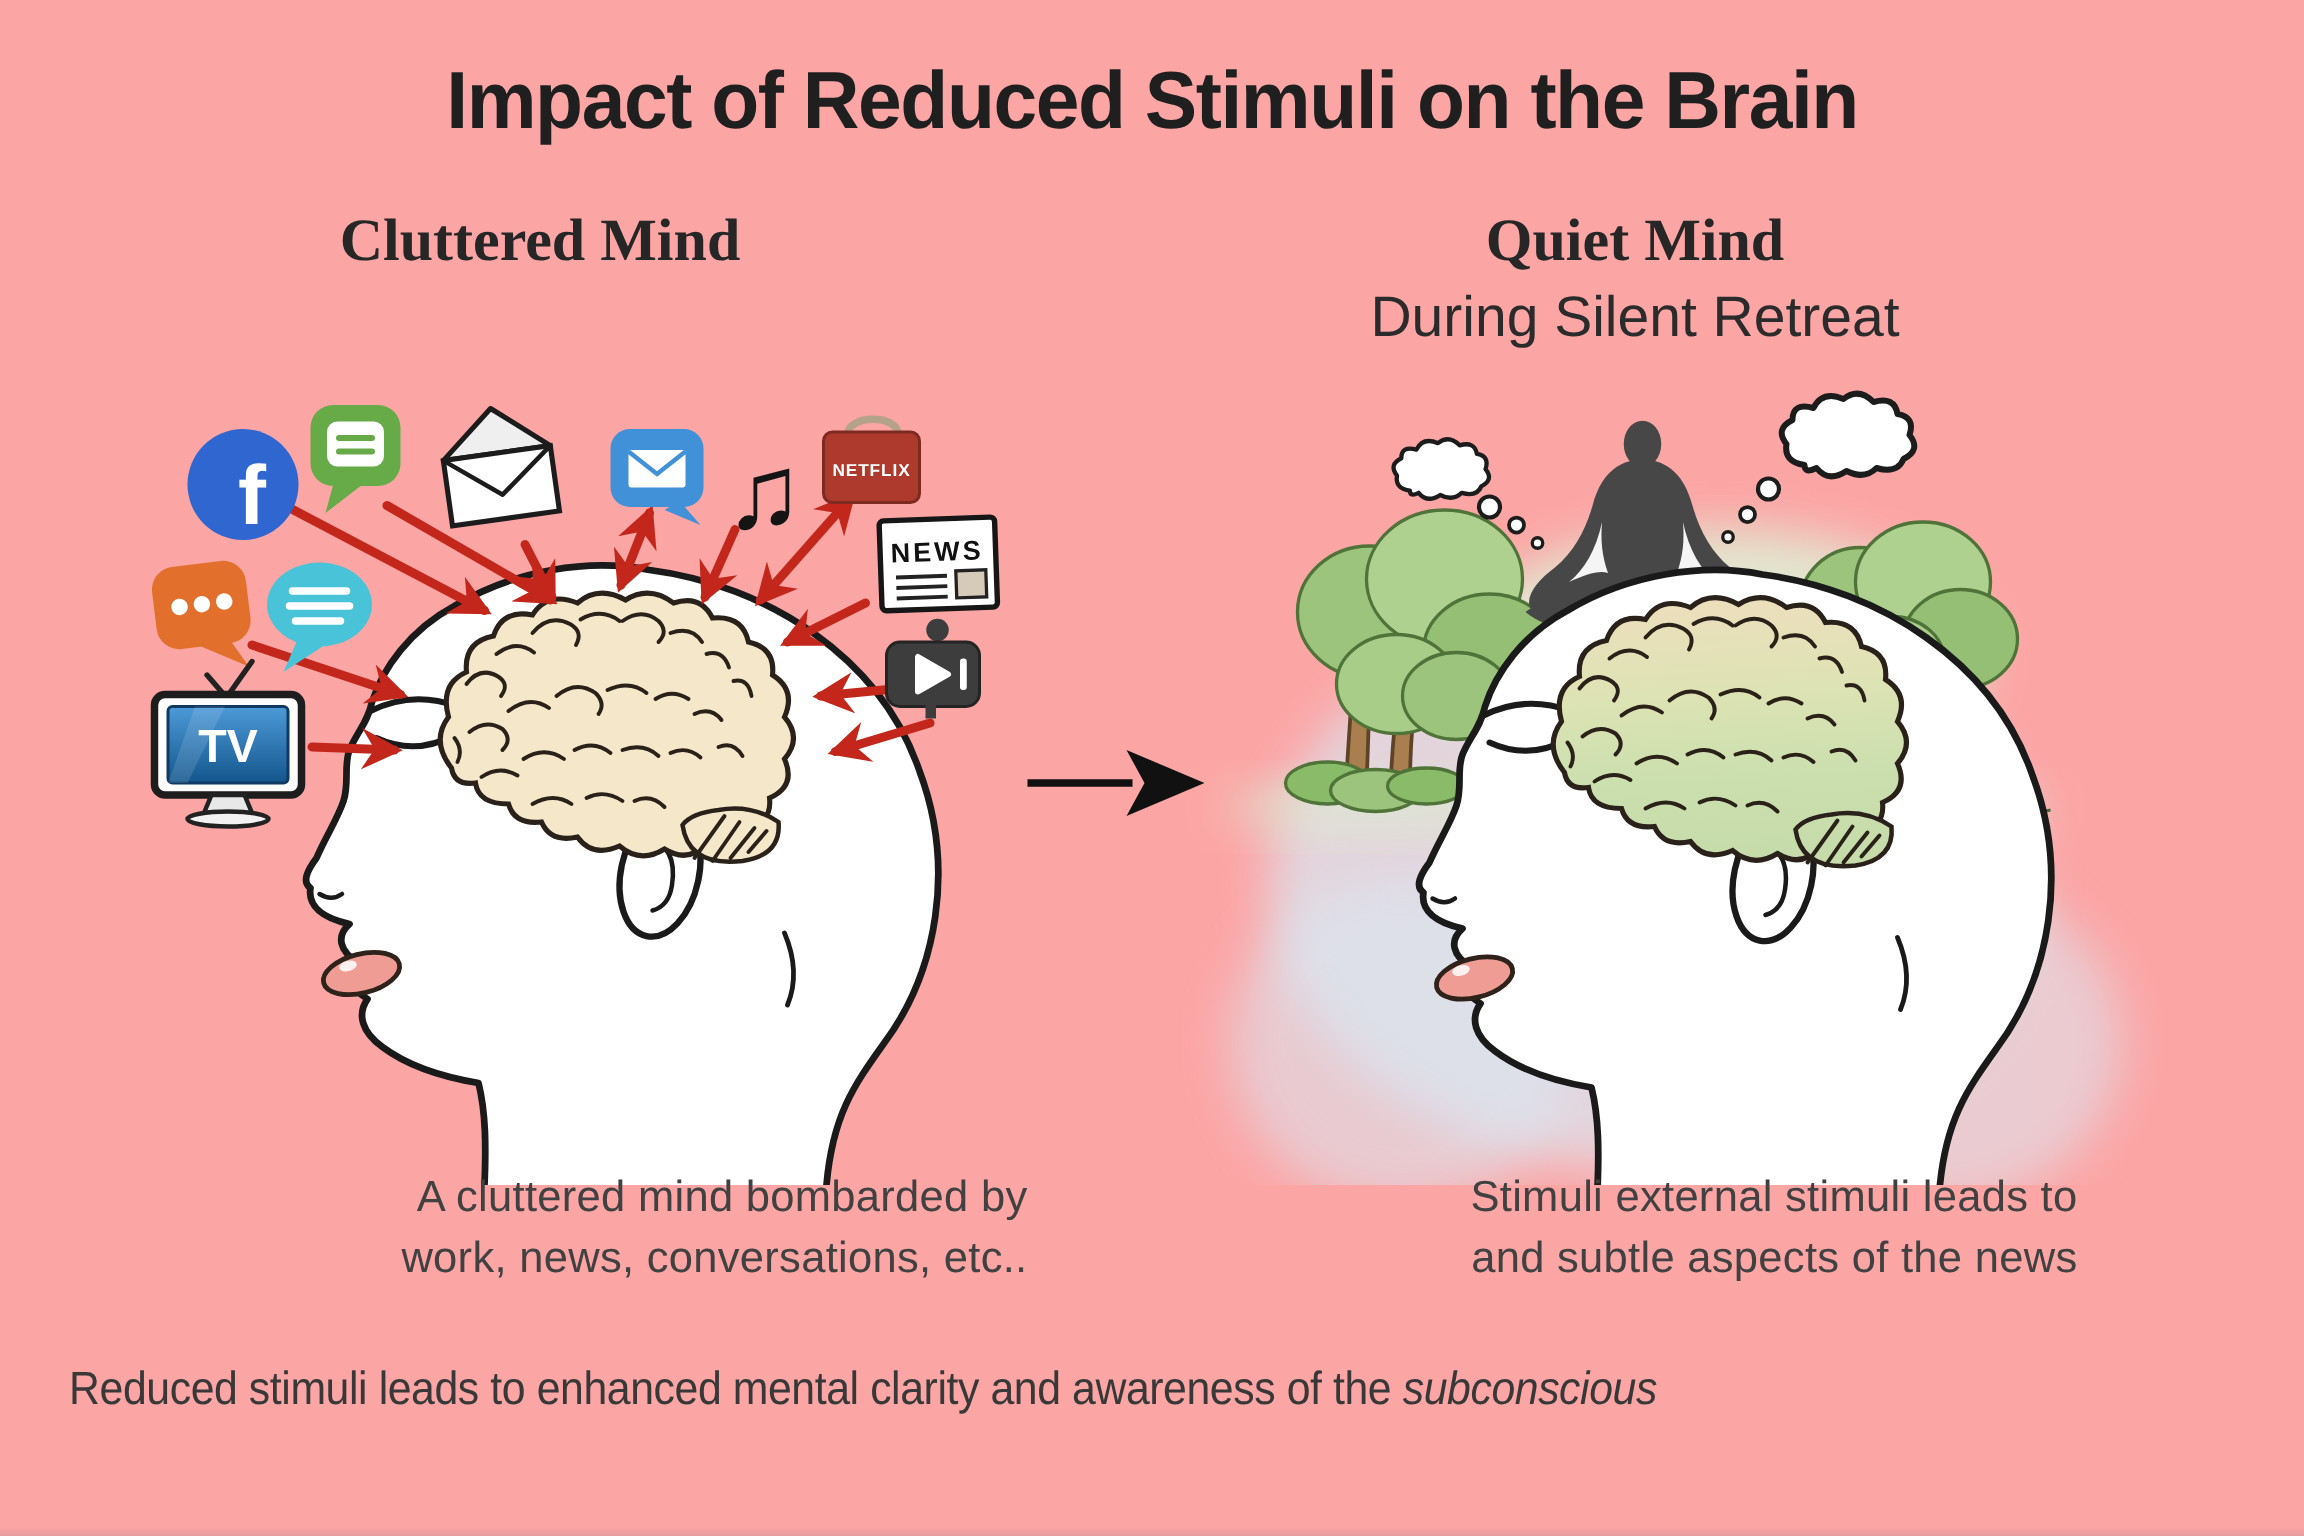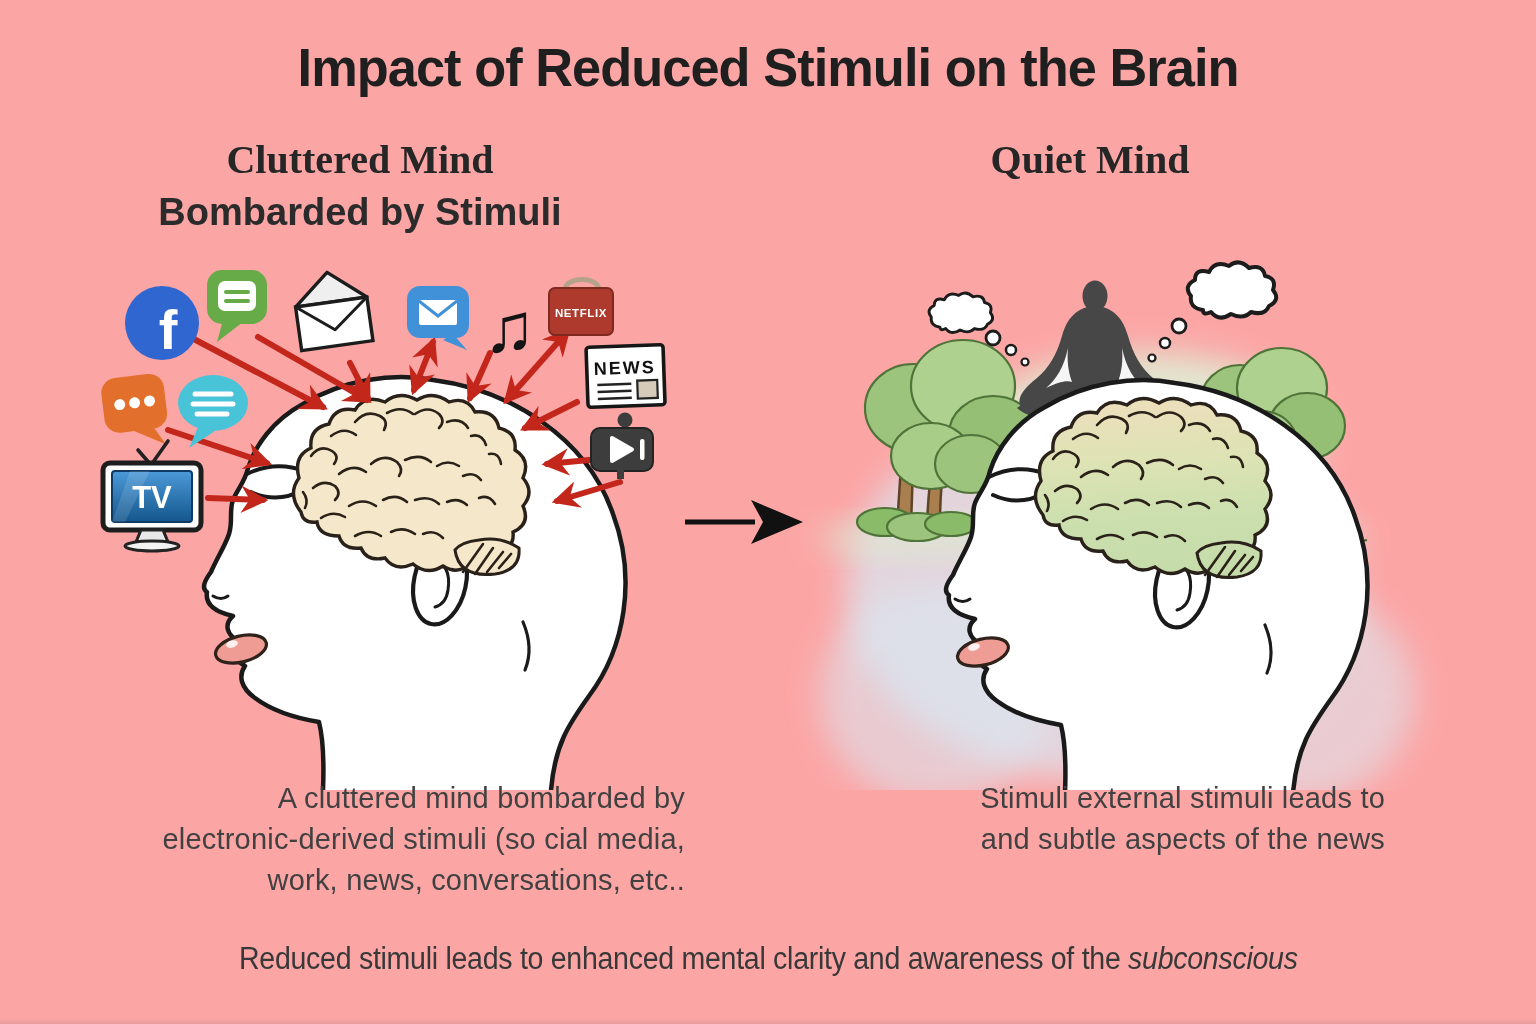--- a/index.html
+++ b/index.html
@@ -12,44 +12,44 @@
   .heading .h1{font-size:40px;font-weight:700;color:#262626;line-height:52px;font-family:Liberation Serif, serif;}
   .heading .h2{font-size:38px;line-height:52px;color:#2b2b2b;}
   .heading-left{top:134px;left:60px;width:600px;}
   .heading-left .h2{font-weight:700;}
   .heading-right{top:134px;left:810px;width:560px;}
   .heading-right .h2{font-weight:400;}
   .caption{position:absolute;text-align:right;font-size:29px;line-height:41px;
            color:#414141;font-weight:400;letter-spacing:0.2px;}
   .caption-left{top:778px;left:85px;width:600px;}
   .caption-right{top:778px;left:805px;width:580px;}
-  .footer{position:absolute;top:941px;left:0;width:100%;text-align:center;
+  .footer{position:absolute;top:908px;left:0;width:100%;
           font-size:31px;color:#383838;}
   .footer-inner{display:inline-block;transform:scaleX(0.92);letter-spacing:-0.3px;}
   .footer .em{font-style:italic;}
   svg text{font-family:"Liberation Sans",sans-serif;}
   .bottom-smudge{position:absolute;bottom:0;left:0;width:100%;height:6px;
                  background:linear-gradient(to bottom,rgba(0,0,0,0),rgba(120,120,120,0.18));}
 </style>
 </head>
 <body>
 
 <div class="page">
 
   <div class="title">
     <span class="title-inner">Impact of Reduced Stimuli on the Brain</span>
   </div>
 
   <div class="heading heading-left">
     <div class="h1">Cluttered Mind</div>
-    <div class="h2">Bombarded by Stimuli</div>
   </div>
 
   <div class="heading heading-right">
     <div class="h1">Quiet Mind</div>
+    <div class="h2">During Silent Retreat</div>
   </div>
 
   <svg style="position:absolute;left:55px;top:250px;" width="1430" height="540" viewBox="0 0 1430 540" xmlns="http://www.w3.org/2000/svg">
     <defs>
       <marker id="ah" viewBox="0 0 10 10" refX="8" refY="5" markerWidth="4.6" markerHeight="4.6" orient="auto-start-reverse">
         <path d="M0,0 L10,5 L0,10 L3.2,5 Z" fill="#c3271b"></path>
       </marker>
       <filter id="soft" x="-60%" y="-60%" width="220%" height="220%">
           <feGaussianBlur stdDeviation="16"></feGaussianBlur>
         </filter>
@@ -296,21 +296,20 @@
     </g>
 
     <g>
       <line x1="630" y1="272" x2="700" y2="272" stroke="#111111" stroke-width="5"></line>
       <path d="M 696,250 L 748,272 L 696,294 L 708,272 Z" fill="#111111"></path>
     </g>
   </svg>
 
   <div class="caption caption-left">
     <div>A cluttered mind bombarded by</div>
-    <div>electronic-derived stimuli (so cial media,</div>
     <div>work, news, conversations, etc..</div>
   </div>
 
   <div class="caption caption-right">
     <div>Stimuli external stimuli leads to</div>
     <div>and subtle aspects of the news</div>
   </div>
 
   <div class="footer">
     <span class="footer-inner"><span>Reduced stimuli leads to enhanced mental clarity and awareness of the </span><span class="em">subconscious</span></span>

